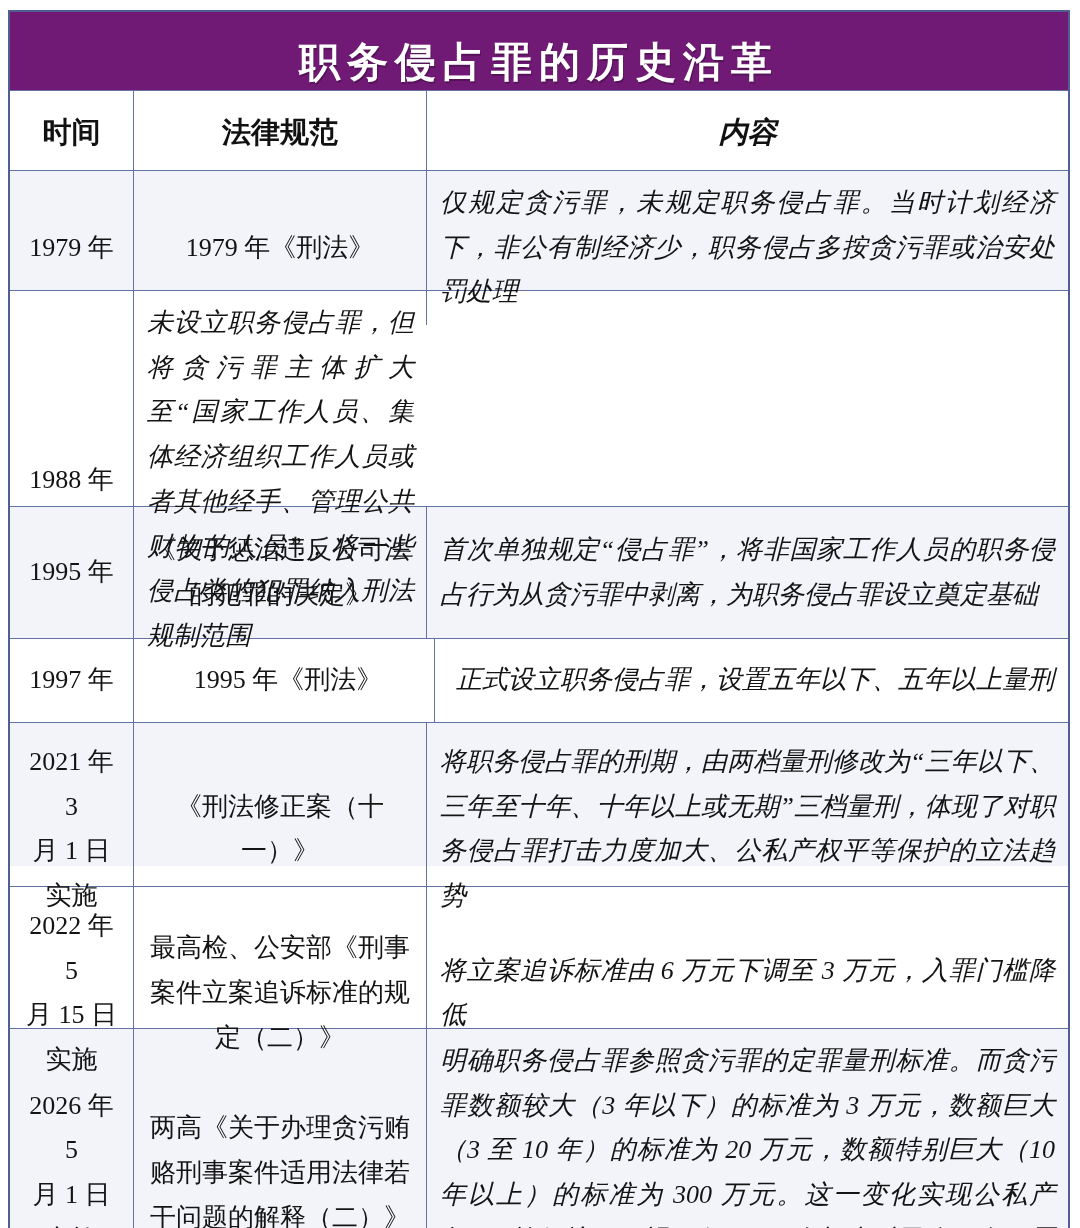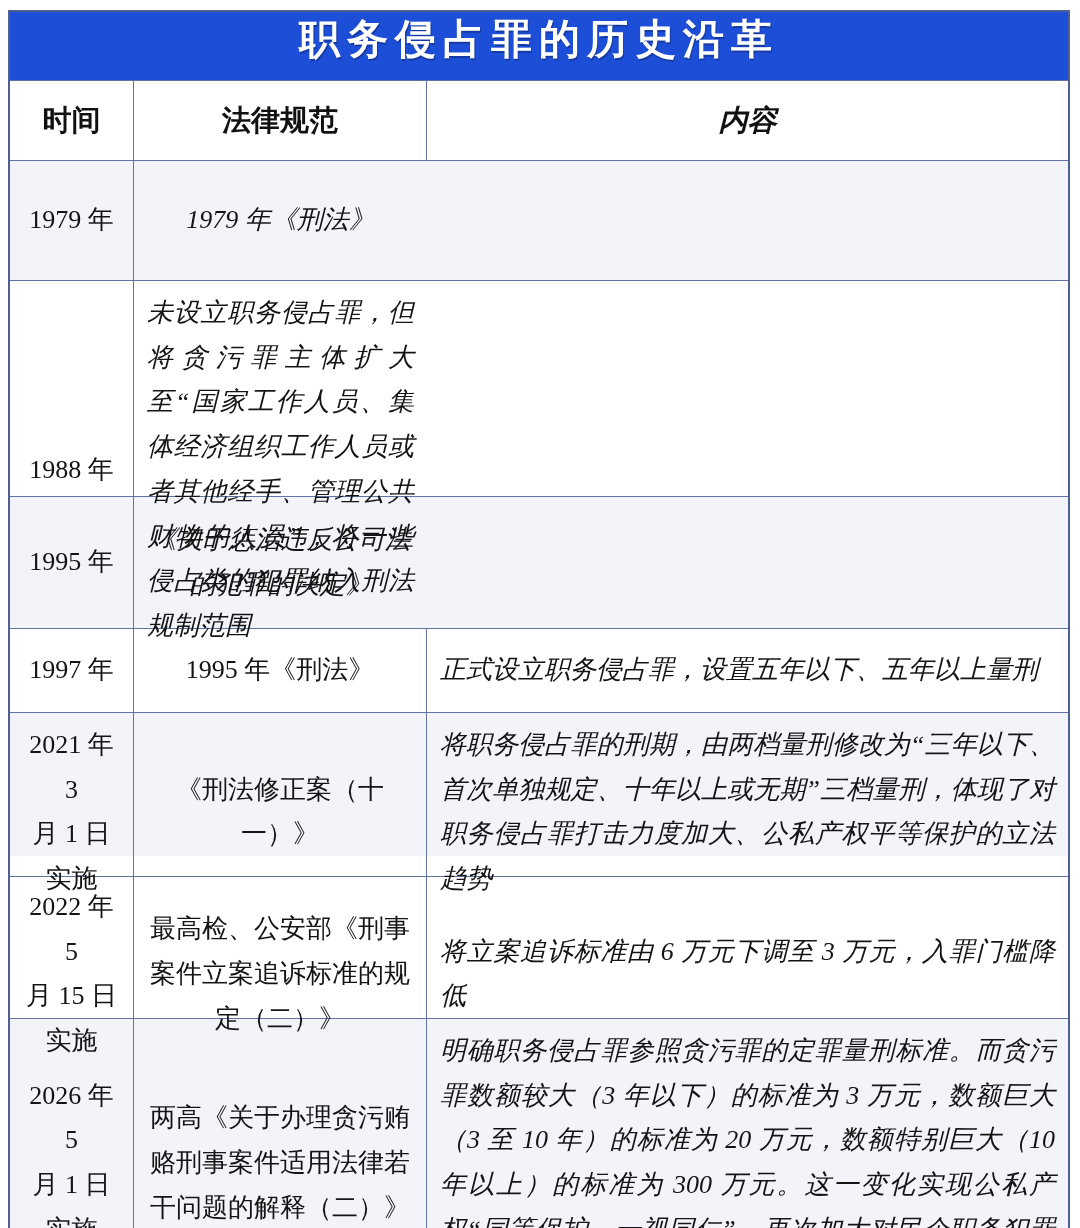--- a/index.html
+++ b/index.html
@@ -18,24 +18,24 @@
   .table-wrap {
     position: absolute;
     left: 8px;
     top: 10px;
     width: 1062px;
     border: 2px solid #4f5f94;
     box-sizing: border-box;
     background: #ffffff;
   }
   .title-bar {
-    height: 68px;
-    background: #1d4ed8;
+    height: 78px;
+    background: #701a75;
     display: flex;
-    align-items: flex-start;
+    align-items: flex-end;
     justify-content: center;
   }
   .title-bar .title-text {
     color: #ffffff;
     font-size: 41px;
     font-weight: 700;
     letter-spacing: 7px;
     font-family: "Liberation Serif", "DejaVu Serif", serif;
     text-shadow: 1px 2px 0 rgba(0,0,0,0.25);
   }
@@ -47,21 +47,21 @@
     background: #ffffff;
   }
   .row.alt { background: #f2f4f9; }
   .row:first-of-type { border-top: none; }
   .cell {
     box-sizing: border-box;
     display: flex;
     align-items: center;
     justify-content: center;
     border-right: 1.5px solid #6272a3;
-    padding: 8px 10px;
+    padding: 17px 10px;
     font-size: 26px;
     line-height: 1.72;
     text-align: center;
   }
   .cell:last-child { border-right: none; font-style: italic; }
   .header-row .cell {
     font-family: "Liberation Sans", "DejaVu Sans", sans-serif;
     font-weight: 700;
     font-size: 29px;
     color: #111111;
@@ -72,21 +72,21 @@
     justify-content: flex-start;
     text-align: justify;
     text-justify: inter-ideograph;
     padding: 10px 13px;
   }
   .content-cell .inner { width: 100%; }
   
   .r1 { height: 120px; }
   .r2 { height: 178px; }
   .r3 { height: 132px; margin-top: 38px; }
-  .r4 { height: 84px; }
+  .r4 { height: 84px; gap: 8px; }
   .r5 { height: 144px; }
   .r6 { height: 142px; margin-top: 20px; }
   .r7 { height: 246px; }
 </style>
 </head>
 <body>
 
 <div id="canvas">
   <div class="table-wrap">
 
@@ -96,49 +96,55 @@
 
     <div class="row header-row">
       <div class="cell">时间</div>
       <div class="cell">法律规范</div>
       <div class="cell">内容</div>
     </div>
 
     <div class="row alt r1">
       <div class="cell time-cell">1979 年</div>
       <div class="cell law-cell">1979 年《刑法》</div>
+      <div class="cell content-cell">
+          <span class="inner">仅规定贪污罪，未规定职务侵占罪。当时计划经济下，非公有制经济少，职务侵占多按贪污罪或治安处罚处理</span>
+        </div>
     </div>
 
     <div class="row r2">
       <div class="cell time-cell">1988 年</div>
       <div class="cell content-cell">
           <span class="inner">未设立职务侵占罪，但将贪污罪主体扩大至“国家工作人员、集体经济组织工作人员或者其他经手、管理公共财物的人员”，将一些侵占类的犯罪纳入刑法规制范围</span>
         </div>
     </div>
 
     <div class="row alt r3">
       <div class="cell time-cell">1995 年</div>
       <div class="cell law-cell">《关于惩治违反公司法的犯罪的决定》</div>
+      <div class="cell content-cell">
+          <span class="inner">首次单独规定“侵占罪”，将非国家工作人员的职务侵占行为从贪污罪中剥离，为职务侵占罪设立奠定基础</span>
+        </div>
     </div>
 
     <div class="row r4">
       <div class="cell time-cell">1997 年</div>
       <div class="cell law-cell">1995 年《刑法》</div>
       <div class="cell content-cell">
           <span class="inner">正式设立职务侵占罪，设置五年以下、五年以上量刑</span>
         </div>
     </div>
 
     <div class="row alt r5">
       <div class="cell time-cell">2021 年 3
 月 1 日
 实施</div>
       <div class="cell law-cell">《刑法修正案（十一）》</div>
       <div class="cell content-cell">
-          <span class="inner">将职务侵占罪的刑期，由两档量刑修改为“三年以下、首次单独规定、十年以上或无期”三档量刑，体现了对职务侵占罪打击力度加大、公私产权平等保护的立法趋势</span>
+          <span class="inner">将职务侵占罪的刑期，由两档量刑修改为“三年以下、三年至十年、十年以上或无期”三档量刑，体现了对职务侵占罪打击力度加大、公私产权平等保护的立法趋势</span>
         </div>
     </div>
 
     <div class="row r6">
       <div class="cell time-cell">2022 年 5
 月 15 日
 实施</div>
       <div class="cell law-cell">最高检、公安部《刑事案件立案追诉标准的规定（二）》</div>
       <div class="cell content-cell">
           <span class="inner">将立案追诉标准由 6 万元下调至 3 万元，入罪门槛降低</span>

